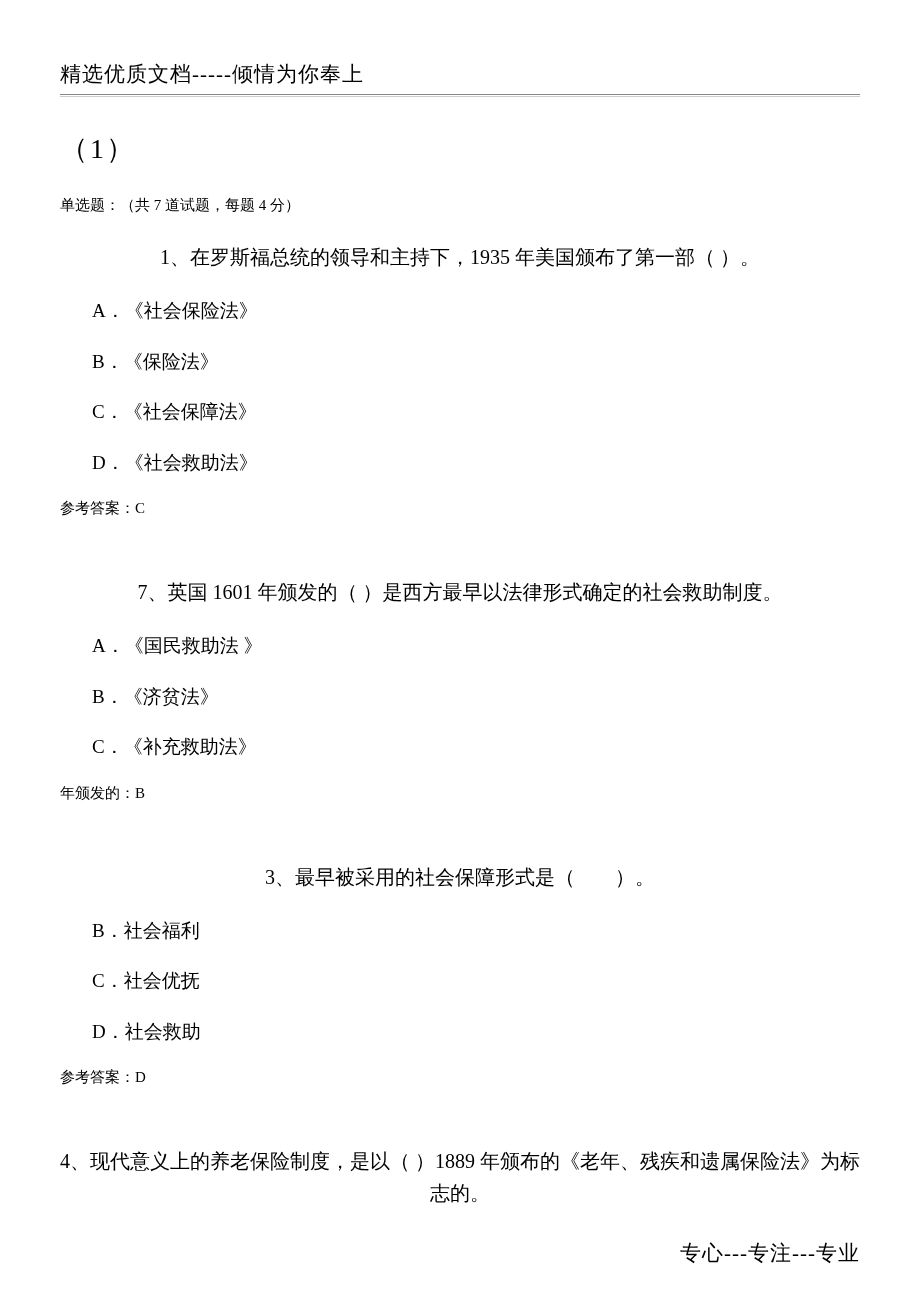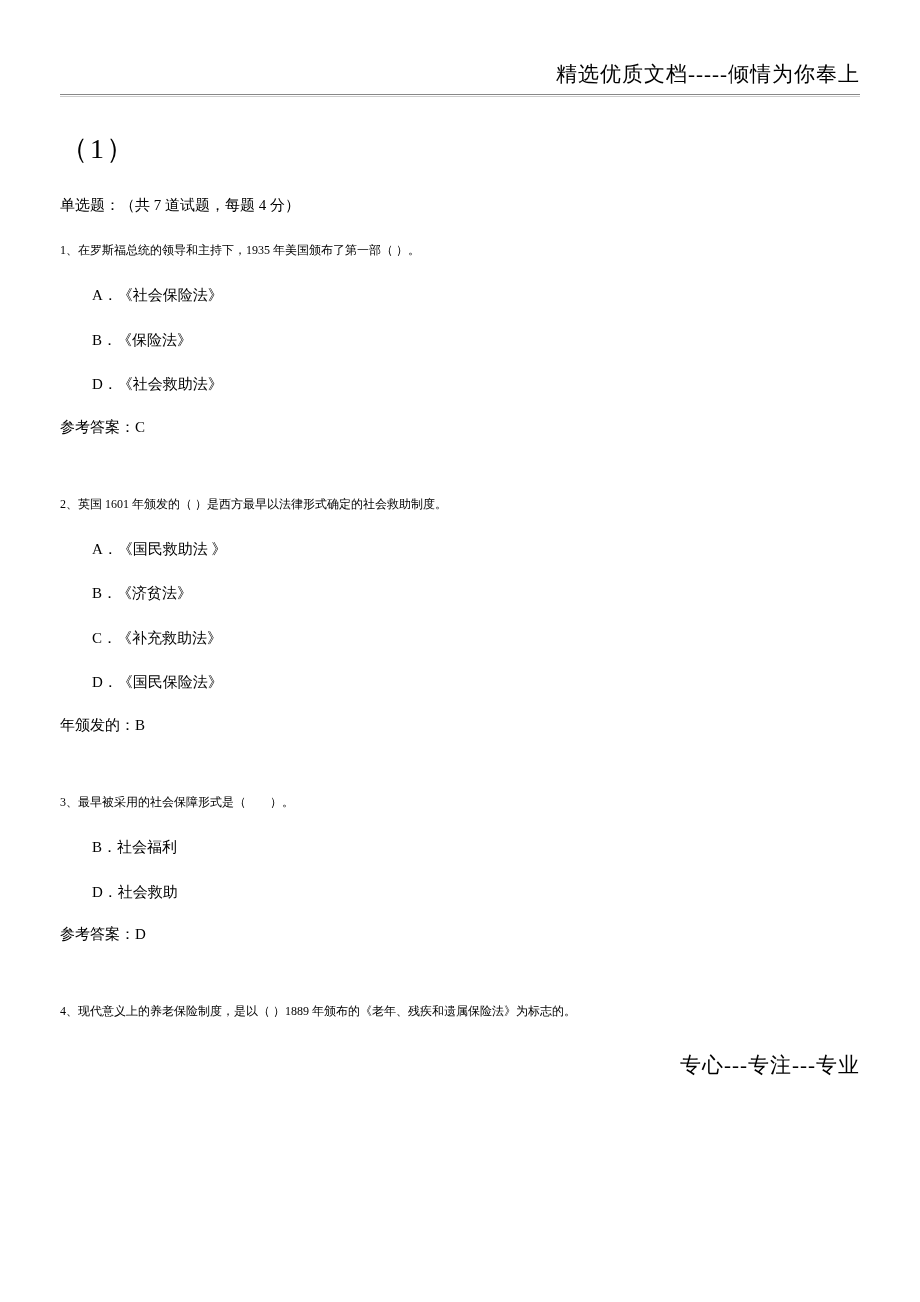--- a/index.html
+++ b/index.html
@@ -10,21 +10,21 @@
     }
     body {
       background: #ffffff;
       font-family: "SimSun", "宋体", serif;
       width: 920px;
       margin: 0 auto;
       padding: 60px 60px 40px 60px;
       color: #000;
     }
     .header {
-      text-align: right;
+      text-align: left;
       font-size: 21px;
       font-family: "SimSun", "宋体", serif;
       color: #000;
       padding-bottom: 6px;
       letter-spacing: 1px;
     }
     .header-underline {
       border-bottom: 1px solid #888;
       position: relative;
       margin-bottom: 35px;
@@ -42,30 +42,31 @@
       font-family: "SimSun", "宋体", serif;
       font-weight: normal;
       margin-bottom: 28px;
       letter-spacing: 2px;
     }
     .section-instruction {
       font-size: 15px;
       margin-bottom: 26px;
     }
     .question-stem {
-      font-size: 12px;
+      font-size: 20px;
       margin-bottom: 24px;
       line-height: 1.6;
+      text-align: center;
     }
     .options {
       padding-left: 32px;
       margin-bottom: 22px;
     }
     .option {
-      font-size: 15px;
+      font-size: 19px;
       margin-bottom: 22px;
       line-height: 1.5;
     }
     .answer {
       font-size: 15px;
       margin-bottom: 58px;
     }
     .footer {
       text-align: right;
       font-size: 21px;
@@ -81,35 +82,36 @@
 <div class="header-underline"></div>
 
 <div class="section-number">（1）</div>
 
 <div class="section-instruction">单选题：（共 7 道试题，每题 4 分）</div>
 
 <div class="question-stem">1、在罗斯福总统的领导和主持下，1935 年美国颁布了第一部（ ）。</div>
 <div class="options">
   <div class="option">A．《社会保险法》</div>
   <div class="option">B．《保险法》</div>
+  <div class="option">C．《社会保障法》</div>
   <div class="option">D．《社会救助法》</div>
 </div>
 <div class="answer">参考答案：C</div>
 
-<div class="question-stem">2、英国 1601 年颁发的（ ）是西方最早以法律形式确定的社会救助制度。</div>
+<div class="question-stem">7、英国 1601 年颁发的（ ）是西方最早以法律形式确定的社会救助制度。</div>
 <div class="options">
   <div class="option">A．《国民救助法 》</div>
   <div class="option">B．《济贫法》</div>
   <div class="option">C．《补充救助法》</div>
-  <div class="option">D．《国民保险法》</div>
 </div>
 <div class="answer">年颁发的：B</div>
 
 <div class="question-stem">3、最早被采用的社会保障形式是（　　）。</div>
 <div class="options">
   <div class="option">B．社会福利</div>
+  <div class="option">C．社会优抚</div>
   <div class="option">D．社会救助</div>
 </div>
 <div class="answer">参考答案：D</div>
 
 <div class="question-stem">4、现代意义上的养老保险制度，是以（ ）1889 年颁布的《老年、残疾和遗属保险法》为标志的。</div>
 
 <div class="footer">专心---专注---专业</div>
 
 </body></html>

